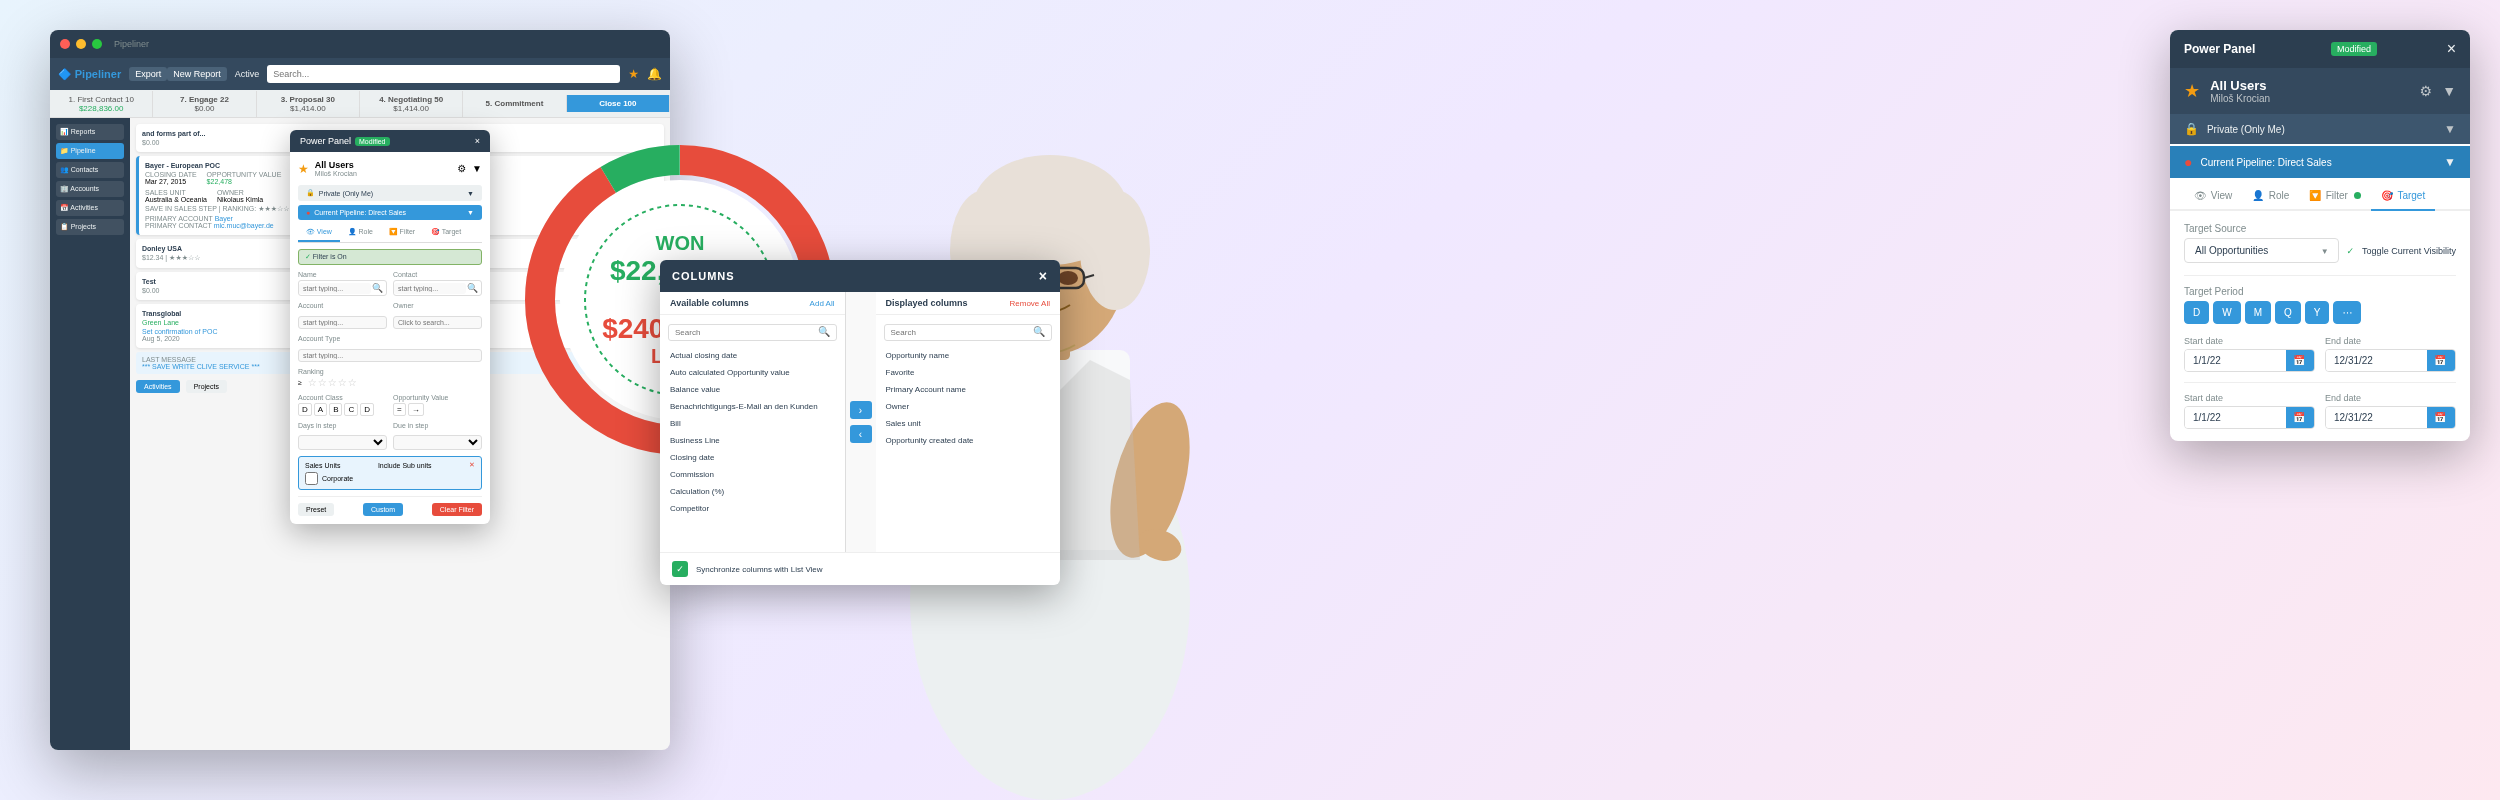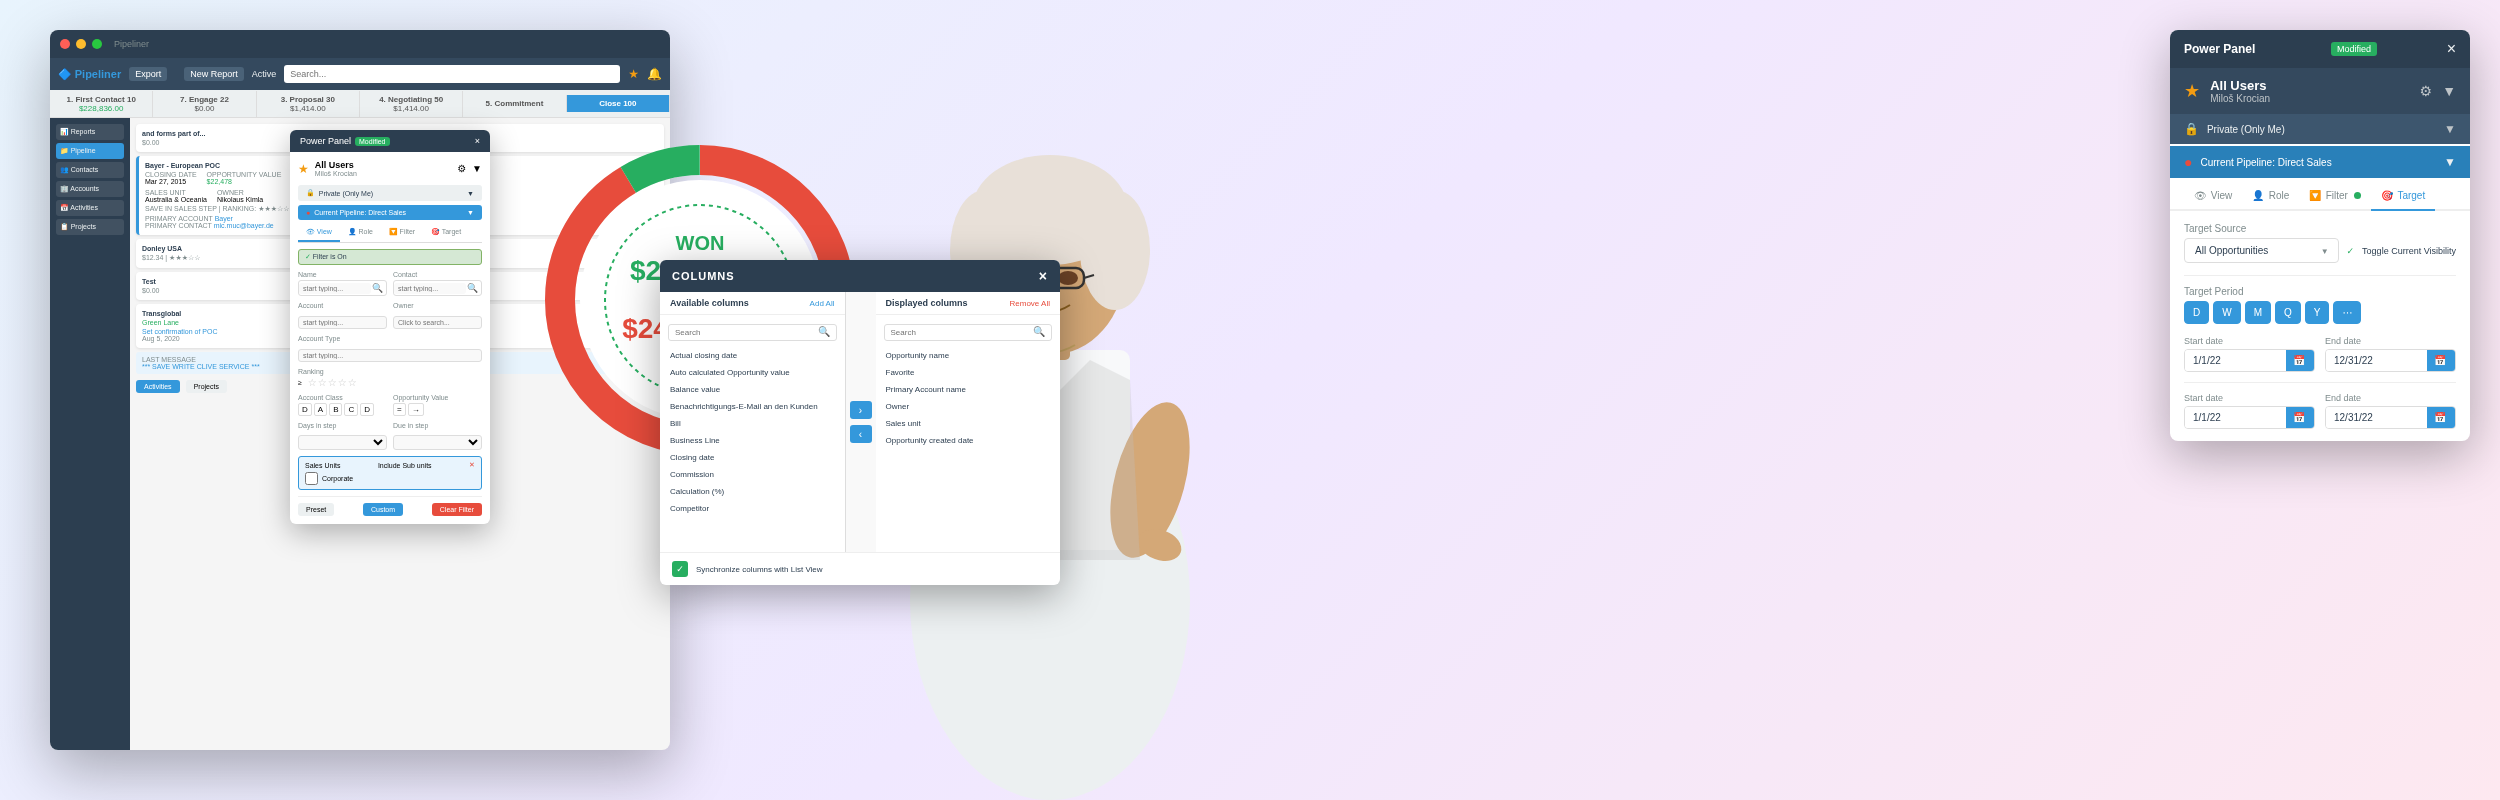--- a/index.html
+++ b/index.html
@@ -44,21 +44,21 @@
       padding: 0 8px;
       gap: 8px;
     }
     .crm-topbar-logo {
       color: #3498db;
       font-weight: bold;
       font-size: 11px;
     }
     .crm-topbar-nav {
       display: flex;
-      gap: 17px;
+      gap: 0;
     }
     .crm-nav-btn {
       background: #4a6278;
       color: #fff;
       border: none;
       border-radius: 3px;
       font-size: 9px;
       padding: 2px 6px;
       cursor: pointer;
     }
@@ -215,21 +215,21 @@
 
     
     .donut-section {
       position: absolute;
       left: 490px;
       top: 80px;
       width: 380px;
       height: 440px;
       display: flex;
       align-items: center;
-      justify-content: flex-end;
+      justify-content: center;
     }
     .donut-container {
       position: relative;
       width: 340px;
       height: 340px;
     }
     .donut-svg {
       width: 100%;
       height: 100%;
     }
@@ -587,21 +587,21 @@
       <button class="crm-nav-btn">Export</button>
       <button class="crm-nav-btn">New Report</button>
     </div>
     <span style="color:#ecf0f1;font-size:9px;">Active</span>
     <input class="crm-search-bar" type="text" placeholder="Search..." style="">
     <span style="color:#f39c12;font-size:12px;">★</span>
     <span style="color:#ecf0f1;font-size:12px;">🔔</span>
   </div>
   <div class="crm-stage-bar">
     <div class="crm-stage">
-      <div style="font-weight:bold;">1. First Contact 10</div>
+      <div style="font-weight:normal;">1. First Contact 10</div>
       <div style="color:#27ae60;">$228,836.00</div>
     </div>
     <div class="crm-stage">
       <div style="font-weight:bold;">7. Engage 22</div>
       <div>$0.00</div>
     </div>
     <div class="crm-stage">
       <div style="font-weight:bold;">3. Proposal 30</div>
       <div>$1,414.00</div>
     </div>

